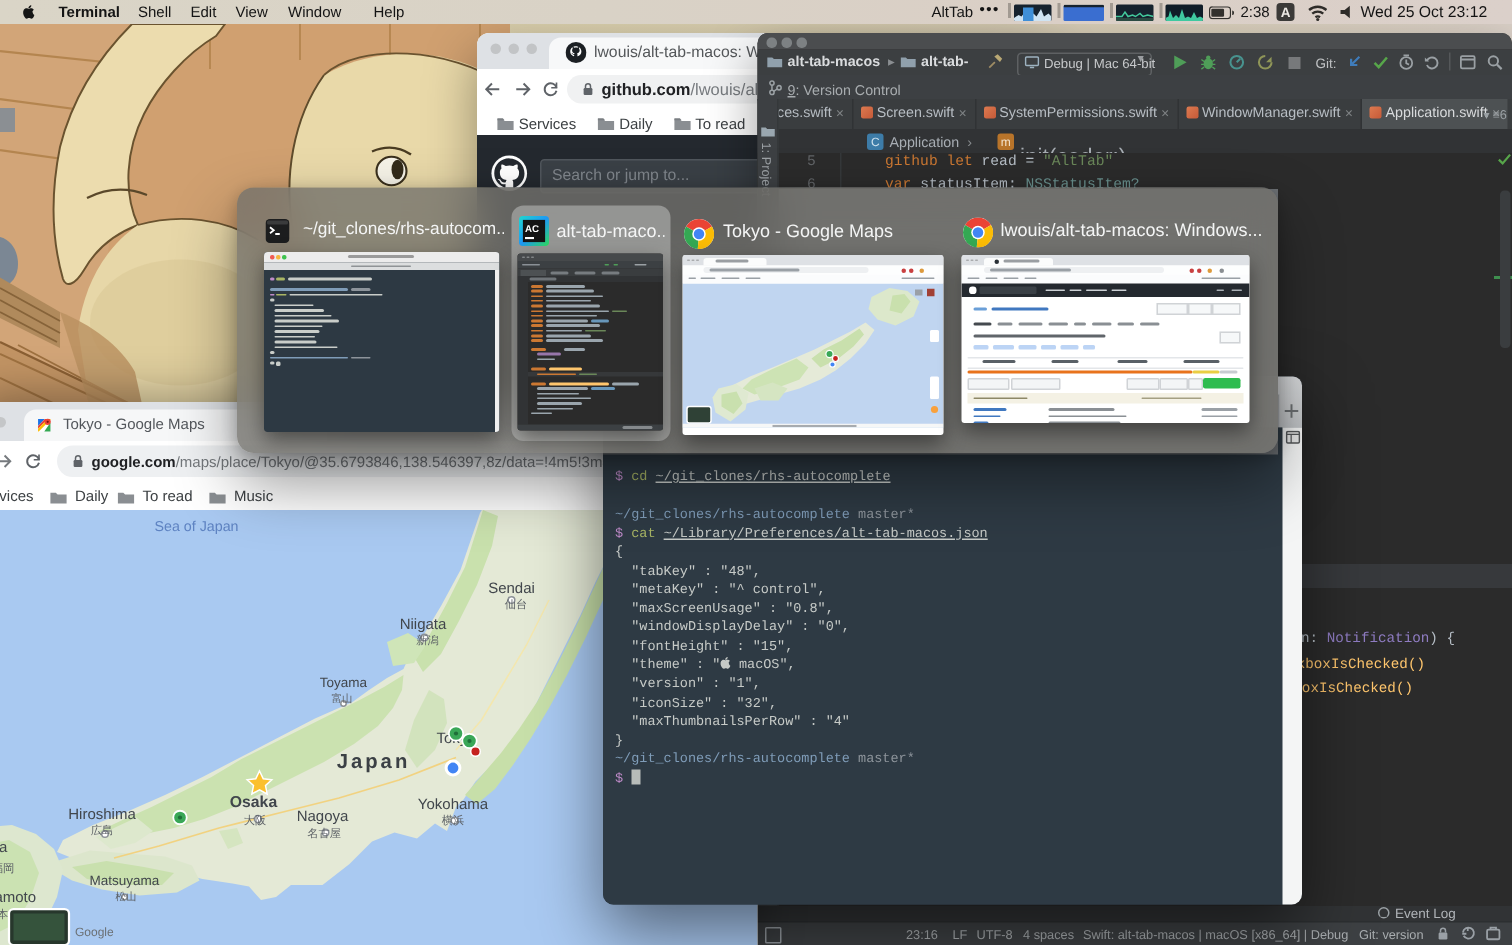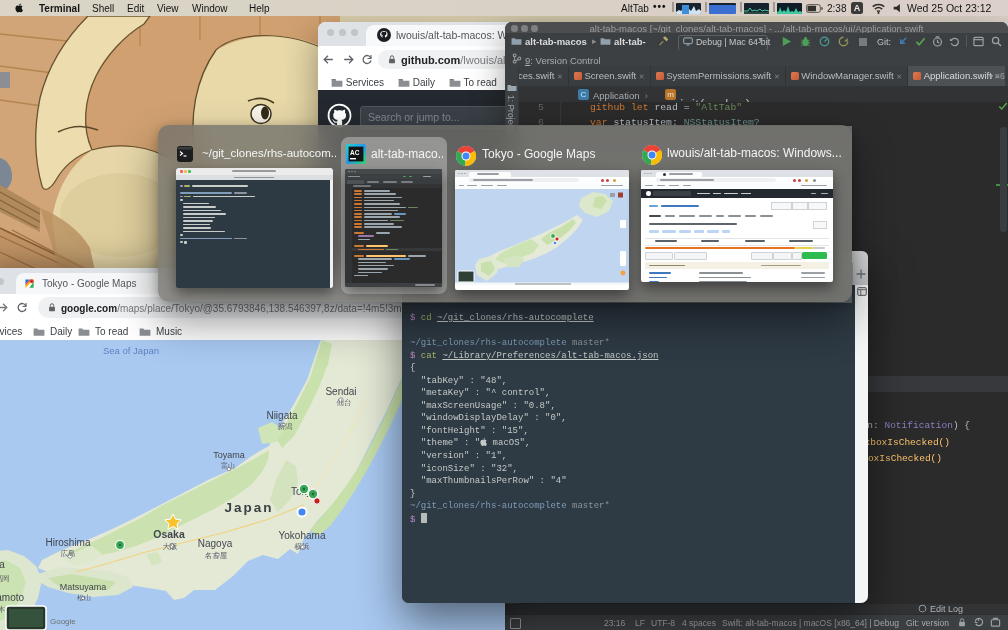--- a/index.html
+++ b/index.html
@@ -108,21 +108,20 @@
       </svg>
  <div class="a" style="left:42px;top:84px;width:150px;height:21px;background:#3a4046;border:1px solid #50565c;border-radius:3px"></div>
  <div class="a" style="left:50px;top:89px;font-size:10.5px;color:#80868c">Search or jump to...</div>
 </div>
 
 <div class="win" style="left:505px;top:22px;width:503px;height:608px;background:#2b2b2b;border-radius:7px 7px 0 0">
  <div class="a" style="left:0;top:0;width:100%;height:11px;background:#4b4d4f;border-radius:7px 7px 0 0"></div>
  <div class="dot" style="left:6px;top:3px;width:6.5px;height:6.5px;background:#7d8183"></div>
  <div class="dot" style="left:16px;top:3px;width:6.5px;height:6.5px;background:#7d8183"></div>
  <div class="dot" style="left:26px;top:3px;width:6.5px;height:6.5px;background:#7d8183"></div>
- <div class="a" style="left:0;top:1px;width:100%;text-align:center;font-size:9.5px;color:#9b9ea1;white-space:nowrap">alt-tab-macos [~/git_clones/alt-tab-macos] - .../alt-tab-macos/ui/Application.swift</div>
  <div class="a" style="left:0;top:11px;width:100%;height:17px;background:#3c3f41"></div>
 
  <svg class="a" style="left:6px;top:14px" width="11" height="10" viewBox="0 0 20 16">
         <path d="M1 3h6l2 2h10v10H1z" fill="#90a0ac"></path>
       </svg>
  <div class="a" style="left:20px;top:14px;font-size:9.5px;font-weight:bold;color:#dadcde">alt-tab-macos</div>
  <div class="a" style="left:87px;top:14px;font-size:9px;color:#8a8e91">▸</div>
  <svg class="a" style="left:95px;top:14px" width="11" height="10" viewBox="0 0 20 16">
         <path d="M1 3h6l2 2h10v10H1z" fill="#90a0ac"></path>
       </svg>
@@ -226,21 +225,21 @@
  <svg class="a" style="left:2px;top:61px" width="10" height="9" viewBox="0 0 20 16">
         <path d="M1 3h6l2 2h10v10H1z" fill="#9aa7b0"></path>
       </svg>
  <div class="a" style="left:1px;top:73px;font-size:8.5px;color:#9da2a6;writing-mode:vertical-rl;white-space:nowrap">1: Project</div>
 
  <div class="a" style="left:0;top:582px;width:100%;height:10px;background:#313335"></div>
  <svg class="a" style="left:413px;top:582px" width="9" height="9" viewBox="0 0 12 12">
         <circle cx="6" cy="6" r="4.5" fill="none" stroke="#9aa0a4" stroke-width="1.3"></circle>
         <path d="M3 8.5h6" stroke="#313335" stroke-width="2"></path>
       </svg>
- <div class="a" style="left:425px;top:582px;font-size:9px;color:#b0b4b8">Edit Log</div>
+ <div class="a" style="left:425px;top:582px;font-size:9px;color:#b0b4b8">Event Log</div>
  <div class="a" style="left:0;top:592px;width:100%;height:16px;background:#3d4043;border-top:1px solid #2c2f31"></div>
  <div class="a" style="left:5px;top:595.5px;width:9px;height:9px;border:1.3px solid #9aa0a6;border-radius:1px"></div>
  <div class="a" style="left:99px;top:596px;font-size:8.5px;color:#a9adb0">23:16</div>
  <div class="a" style="left:130px;top:596px;font-size:8.5px;color:#a9adb0">LF</div>
  <div class="a" style="left:146px;top:596px;font-size:8.5px;color:#a9adb0">UTF-8</div>
  <div class="a" style="left:177px;top:596px;font-size:8.5px;color:#a9adb0">4 spaces</div>
  <div class="a" style="left:217px;top:596px;font-size:8.5px;color:#a9adb0;white-space:nowrap">Swift: alt-tab-macos | macOS [x86_64] | Debug</div>
  <div class="a" style="left:401px;top:596px;font-size:8.5px;color:#a9adb0">Git: version</div>
  <svg class="a" style="left:452px;top:595px" width="10" height="11" viewBox="0 0 24 24" fill="#9aa0a6">
         <rect x="5" y="10" width="14" height="11" rx="2"></rect>

